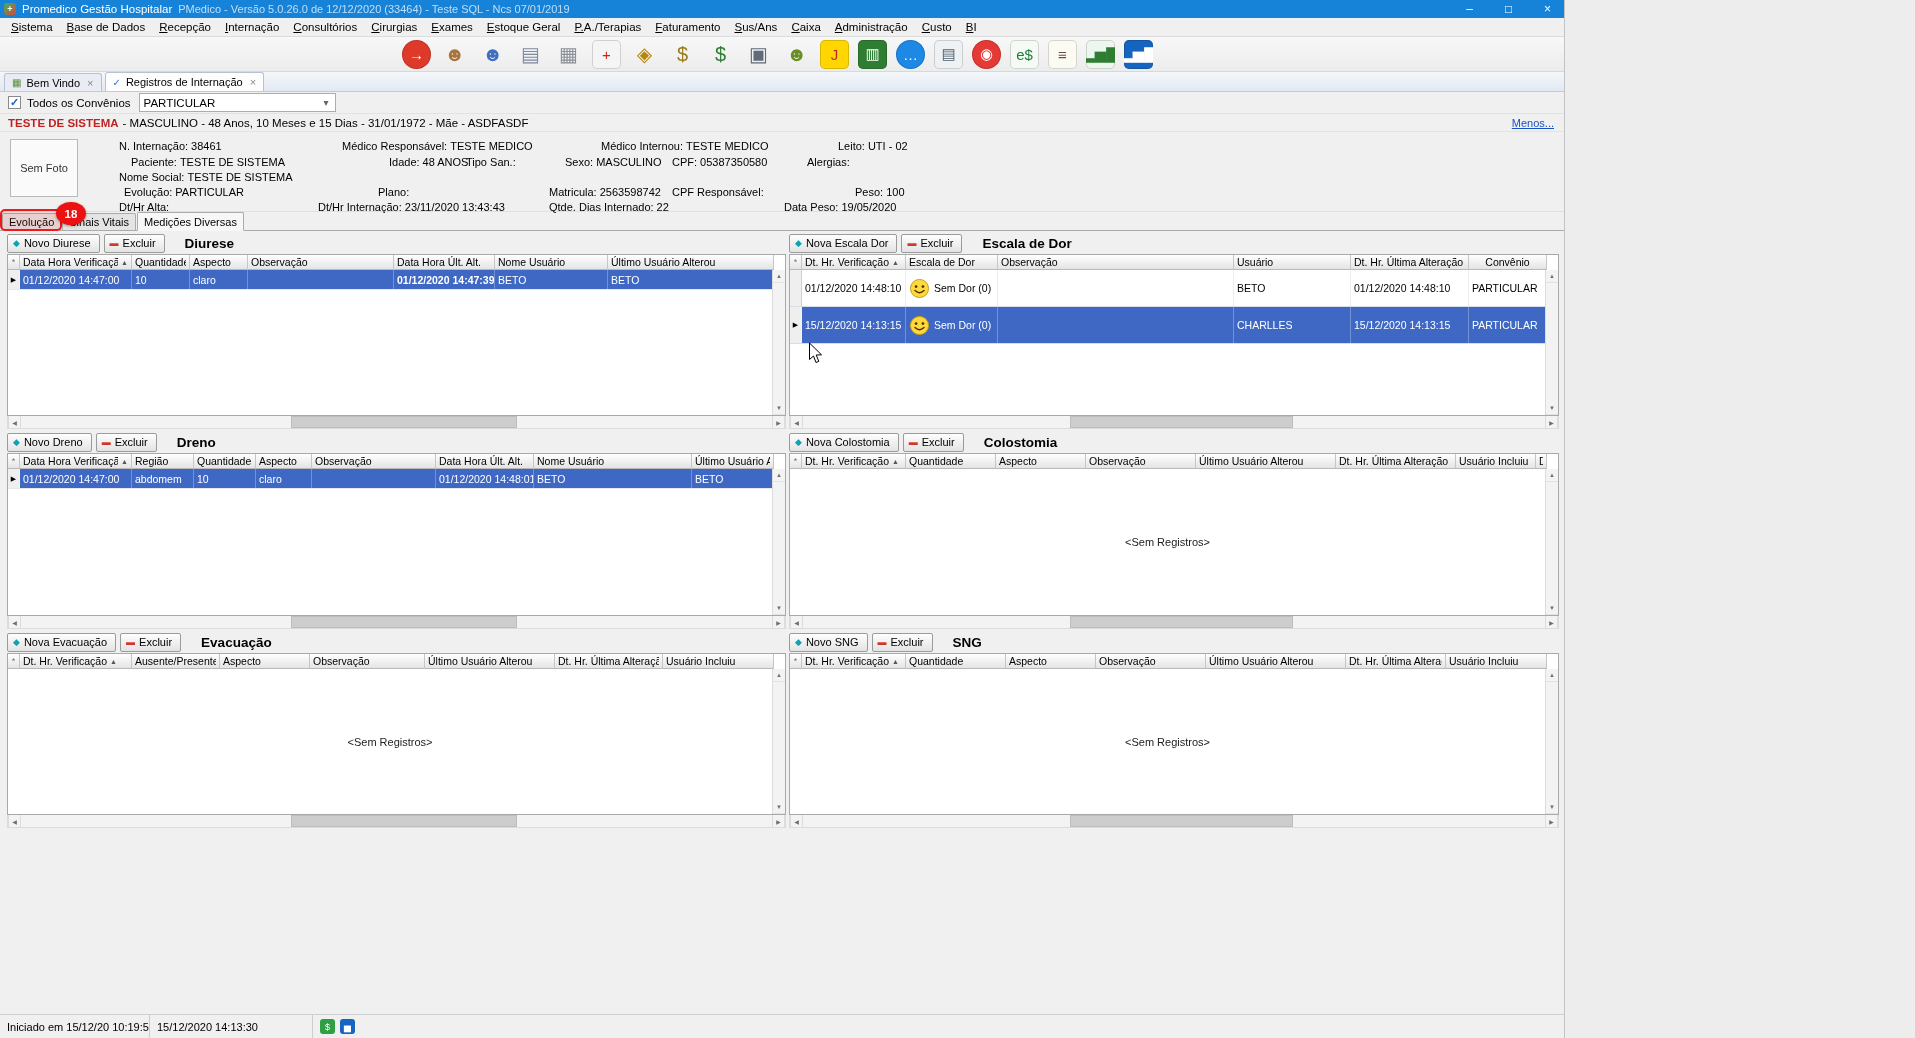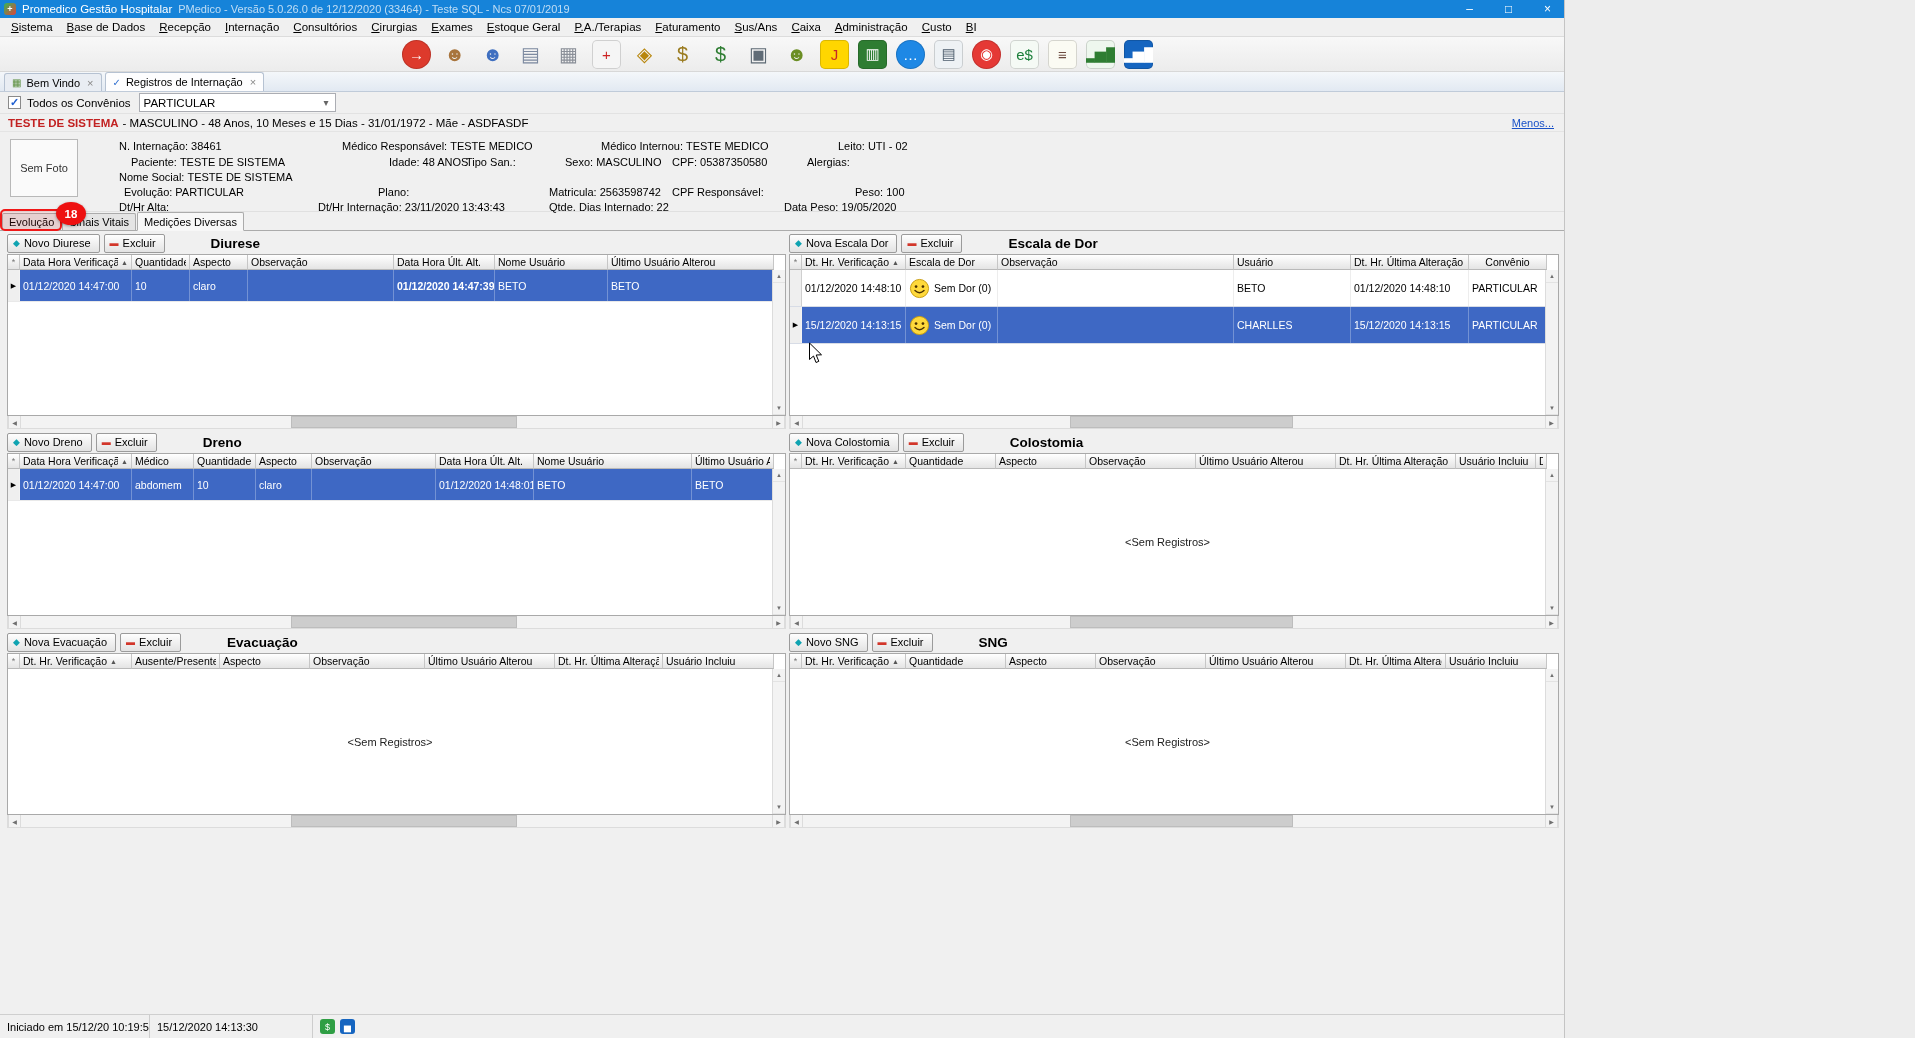--- a/index.html
+++ b/index.html
@@ -52,29 +52,29 @@
 .stab{height:17px;padding:0 6px;font-size:11px;display:flex;align-items:center;background:#e4e4e4;border:1px solid #ababab;border-bottom:none;border-radius:2px 2px 0 0;margin-right:1px;white-space:nowrap}
 .stab.active{background:#f7f7f7;height:19px;margin-bottom:-1px;border-bottom:1px solid #f7f7f7}
 
 .content{display:grid;grid-template-columns:779px 770px;grid-template-rows:197px 198px 197px;column-gap:3px;row-gap:2px;padding:1px 0 0 7px;height:783px;align-content:start}
 .panel{display:flex;flex-direction:column;overflow:hidden}
 .pbar{height:22px;display:flex;align-items:center;gap:4px}
 .mini-btn{height:19px;display:inline-flex;align-items:center;gap:4px;padding:0 8px 0 5px;font-size:11px;font-family:inherit;background:linear-gradient(#fefefe,#e3e3e3);border:1px solid #9b9b9b;border-radius:2px;white-space:nowrap}
 .mb-ico{font-size:9px;line-height:1}
 .mb-ico.new{color:#0fa3b1}
 .mb-ico.del{color:#d2362a}
-.ptitle{font-size:13.5px;font-weight:bold;margin-left:42px;white-space:nowrap}
+.ptitle{font-size:13.5px;font-weight:bold;margin-left:16px;white-space:nowrap}
 .gridwrap{position:relative;flex:1;background:#fff;border:1px solid #a9a9a9;overflow:hidden}
 .ghead{display:flex;height:15px}
 .ghcell{background:linear-gradient(#ffffff,#e4e4e4);border-right:1px solid #c6c6c6;border-bottom:1px solid #b9b9b9;font-size:10.5px;padding:0 3px;display:flex;align-items:center;white-space:nowrap;overflow:hidden;flex:none}
 .hl{overflow:hidden;white-space:nowrap}
 .sort{font-size:7px;color:#555;margin-left:3px}
 .sel-all{width:12px;justify-content:center;color:#777;font-size:9px;padding:0}
 .gbody{position:absolute;left:0;right:13px;top:15px;bottom:0;overflow:hidden;background:#fff}
-.grow{display:flex;height:32px;border-bottom:1px solid #e9e9e9}
+.grow{display:flex;height:20px;border-bottom:1px solid #e9e9e9}
 .grow.tall{height:37px;border-bottom:1px solid #d7dce6}
 .grow.selected{background:#3e68c4;color:#fff}
 .gcell{flex:none;font-size:10.5px;padding:0 3px;display:flex;align-items:center;white-space:nowrap;overflow:hidden;border-right:1px solid rgba(0,0,0,.07)}
 .grow.selected .gcell{border-right:1px solid rgba(255,255,255,.28)}
 .ind{width:12px;background:#efefef;border-right:1px solid #cfcfcf;color:#111;font-size:7px;justify-content:center;padding:0}
 .grow.selected .ind{background:#efefef;color:#000}
 .smiley{width:21px;height:21px;margin-right:4px;flex:none;display:inline-flex}
 .empty{position:absolute;left:0;right:0;top:46%;text-align:center;font-size:11px;color:#222}
 .vscroll{position:absolute;right:0;top:15px;bottom:0;width:13px;background:#f3f3f3;border-left:1px solid #dcdcdc;display:flex;flex-direction:column}
 .varrow{height:13px;display:flex;align-items:center;justify-content:center;font-size:6px;color:#707070;background:#f3f3f3;border-bottom:1px solid #e3e3e3}
@@ -362,21 +362,21 @@
           <span class="ptitle">Dreno</span>
         </div>
         <div class="gridwrap">
           <div class="ghead">
             <div class="ghcell sel-all">*</div>
             <div class="ghcell" style="width: 112px;">
               <span class="hl">Data Hora Verificação</span>
               <span class="sort">▲</span>
             </div>
             <div class="ghcell" style="width: 62px;">
-              <span class="hl">Médico</span>
+              <span class="hl">Região</span>
             </div>
             <div class="ghcell" style="width: 62px;">
               <span class="hl">Quantidade</span>
             </div>
             <div class="ghcell" style="width: 56px;">
               <span class="hl">Aspecto</span>
             </div>
             <div class="ghcell" style="width: 124px;">
               <span class="hl">Observação</span>
             </div>

